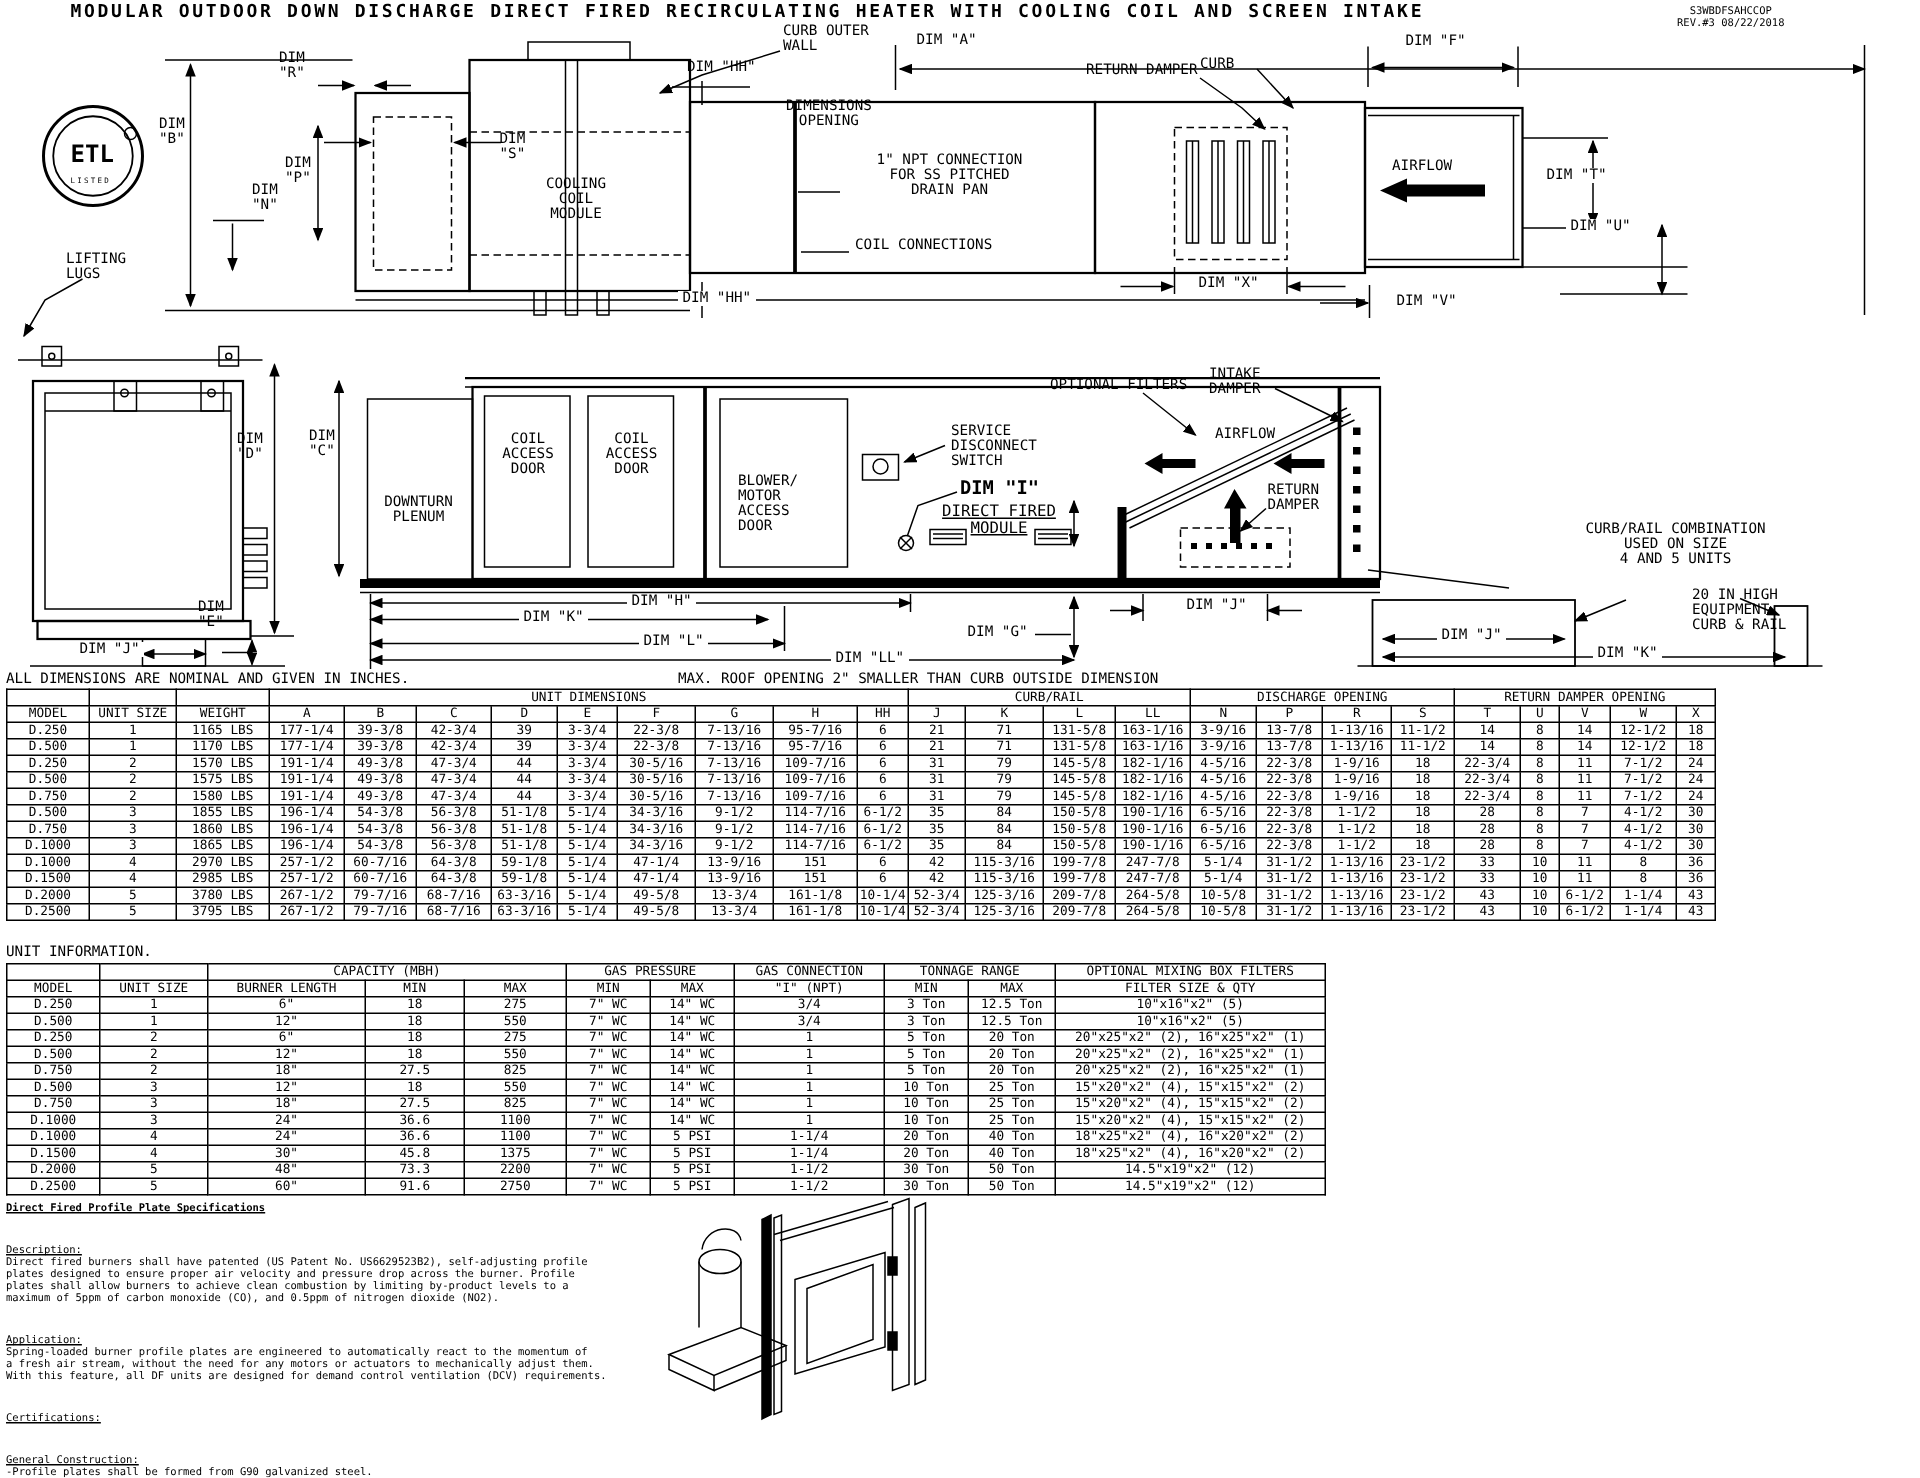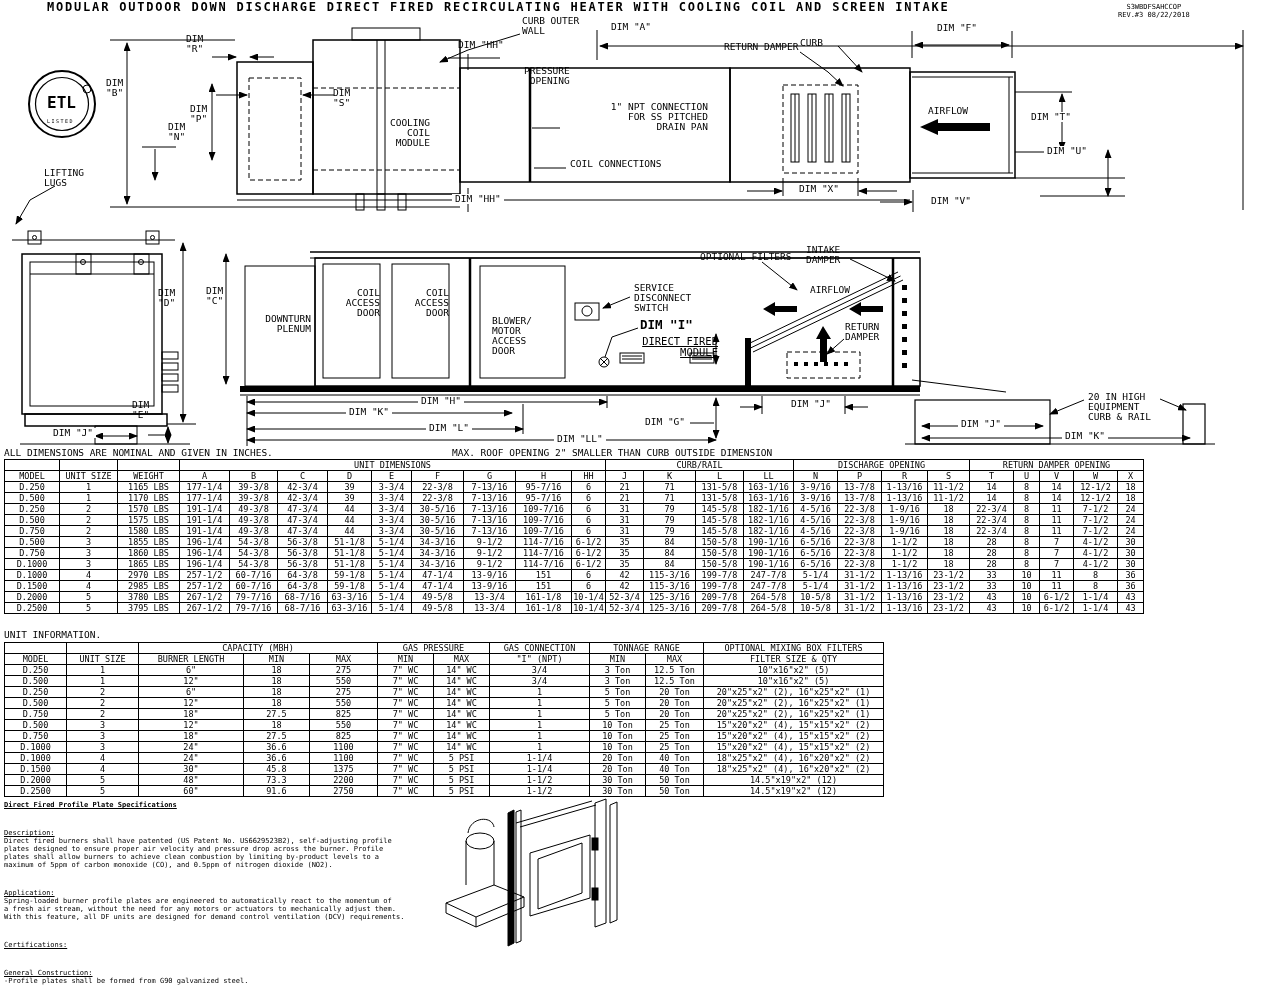--- a/index.html
+++ b/index.html
@@ -3,21 +3,21 @@
 <meta charset="utf-8">
 <style>
   html,body{margin:0;padding:0;background:#fff;}
   .sheet{position:relative;width:1280px;height:985px;background:#fff;color:#000;
          font-family:"DejaVu Sans Mono",monospace;overflow:hidden;}
   .title{position:absolute;left:4px;top:0px;font-size:12px;font-weight:bold;
          letter-spacing:1.8px;white-space:nowrap;margin-left:43px;}
   .docnum{position:absolute;left:1118px;top:3px;font-size:7px;line-height:8px;
           white-space:pre-line;text-align:center;}
   .lbl{position:absolute;font-size:9.5px;line-height:10px;white-space:pre-line;}
-  .ctr{text-align:right;}
+  .ctr{text-align:center;}
   .wbg{background:#fff;padding:0 3px;}
   .big{font-size:12.5px;line-height:13px;font-weight:bold;}
   .dfu{font-size:10.5px;line-height:11px;text-decoration:underline;}
   .etl-t{position:absolute;font-weight:bold;font-size:16px;}
   .etl-s{position:absolute;font-size:5px;letter-spacing:1.5px;}
   .note{position:absolute;font-size:9.5px;white-space:nowrap;}
   .tblwrap{position:absolute;}
   table{border-collapse:collapse;border:1.5px solid #000;background:#fff;}
   th,td{border:1px solid #000;font-size:8.5px;font-weight:normal;text-align:center;
         white-space:nowrap;height:10px;line-height:10px;padding:0 1px;}
@@ -250,21 +250,21 @@
 "B"</div>
   <div class="lbl ctr" style="left:186px;top:34px">DIM
 "R"</div>
   <div class="lbl" style="left:458px;top:40px">DIM "HH"</div>
   <div class="lbl" style="left:522px;top:16px">CURB OUTER
 WALL</div>
   <div class="lbl wbg" style="left:608px;top:22px">DIM "A"</div>
   <div class="lbl wbg" style="left:934px;top:23px">DIM "F"</div>
   <div class="lbl" style="left:724px;top:42px">RETURN DAMPER</div>
   <div class="lbl" style="left:800px;top:38px">CURB</div>
-  <div class="lbl ctr" style="left:524px;top:66px">PRESSURE
+  <div class="lbl ctr" style="left:524px;top:66px">DIMENSIONS
 OPENING</div>
   <div class="lbl ctr" style="left:333px;top:88px">DIM
 "S"</div>
   <div class="lbl ctr" style="left:190px;top:104px">DIM
 "P"</div>
   <div class="lbl ctr" style="left:168px;top:122px">DIM
 "N"</div>
   <div class="lbl ctr" style="left:338px;top:118px;width:92px">COOLING
 COIL
 MODULE</div>
@@ -279,21 +279,21 @@
   <div class="lbl wbg" style="left:796px;top:184px">DIM "X"</div>
   <div class="lbl wbg" style="left:452px;top:194px">DIM "HH"</div>
 
   <div class="lbl ctr" style="left:158px;top:288px">DIM
 "D"</div>
   <div class="lbl ctr" style="left:132px;top:400px">DIM
 "E"</div>
   <div class="lbl wbg" style="left:50px;top:428px">DIM "J"</div>
   <div class="lbl ctr" style="left:206px;top:286px">DIM
 "C"</div>
-  <div class="lbl ctr" style="left:247px;top:314px;width:64px">DOWNTURN
+  <div class="lbl ctr" style="left:247px;top:330px;width:64px">DOWNTURN
 PLENUM</div>
   <div class="lbl ctr" style="left:324px;top:288px;width:56px">COIL
 ACCESS
 DOOR</div>
   <div class="lbl ctr" style="left:393px;top:288px;width:56px">COIL
 ACCESS
 DOOR</div>
   <div class="lbl" style="left:492px;top:316px">BLOWER/
 MOTOR
 ACCESS
@@ -309,21 +309,24 @@
 DAMPER</div>
   <div class="lbl" style="left:810px;top:285px">AIRFLOW</div>
   <div class="lbl" style="left:845px;top:322px">RETURN
 DAMPER</div>
   <div class="lbl wbg" style="left:418px;top:396px">DIM "H"</div>
   <div class="lbl wbg" style="left:346px;top:407px">DIM "K"</div>
   <div class="lbl wbg" style="left:426px;top:423px">DIM "L"</div>
   <div class="lbl wbg" style="left:554px;top:434px">DIM "LL"</div>
   <div class="lbl wbg" style="left:642px;top:417px">DIM "G"</div>
   <div class="lbl wbg" style="left:788px;top:399px">DIM "J"</div>
-  <div class="lbl" style="left:1088px;top:392px">20 IN HIGH
+  <div class="lbl ctr" style="left:1032px;top:348px;width:170px">CURB/RAIL COMBINATION
+USED ON SIZE
+4 AND 5 UNITS</div>
+  <div class="lbl" style="left:1128px;top:392px">20 IN HIGH
 EQUIPMENT
 CURB &amp; RAIL</div>
   <div class="lbl wbg" style="left:958px;top:419px">DIM "J"</div>
   <div class="lbl wbg" style="left:1062px;top:431px">DIM "K"</div>
 
   <div class="note" style="left:4px;top:447px">ALL DIMENSIONS ARE NOMINAL AND GIVEN IN INCHES.</div>
   <div class="note" style="left:452px;top:447px">MAX. ROOF OPENING 2" SMALLER THAN CURB OUTSIDE DIMENSION</div>
 
   <div class="tblwrap" style="left:4px;top:459px">
       <table>

